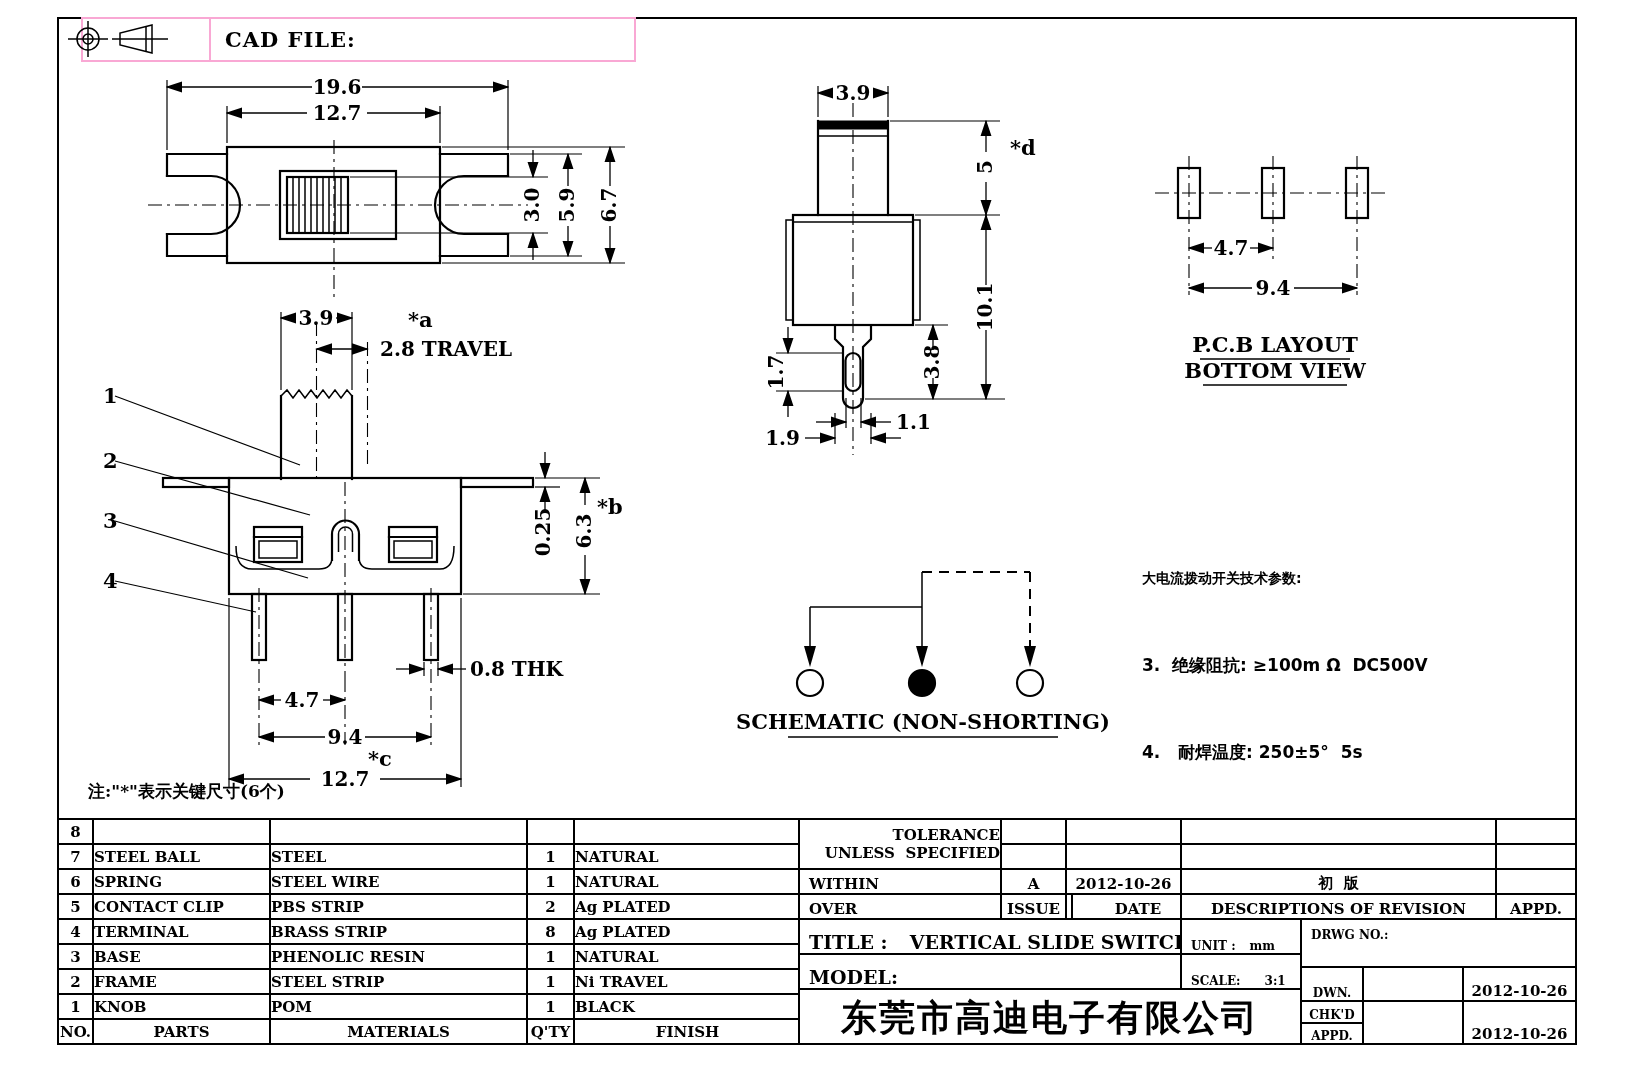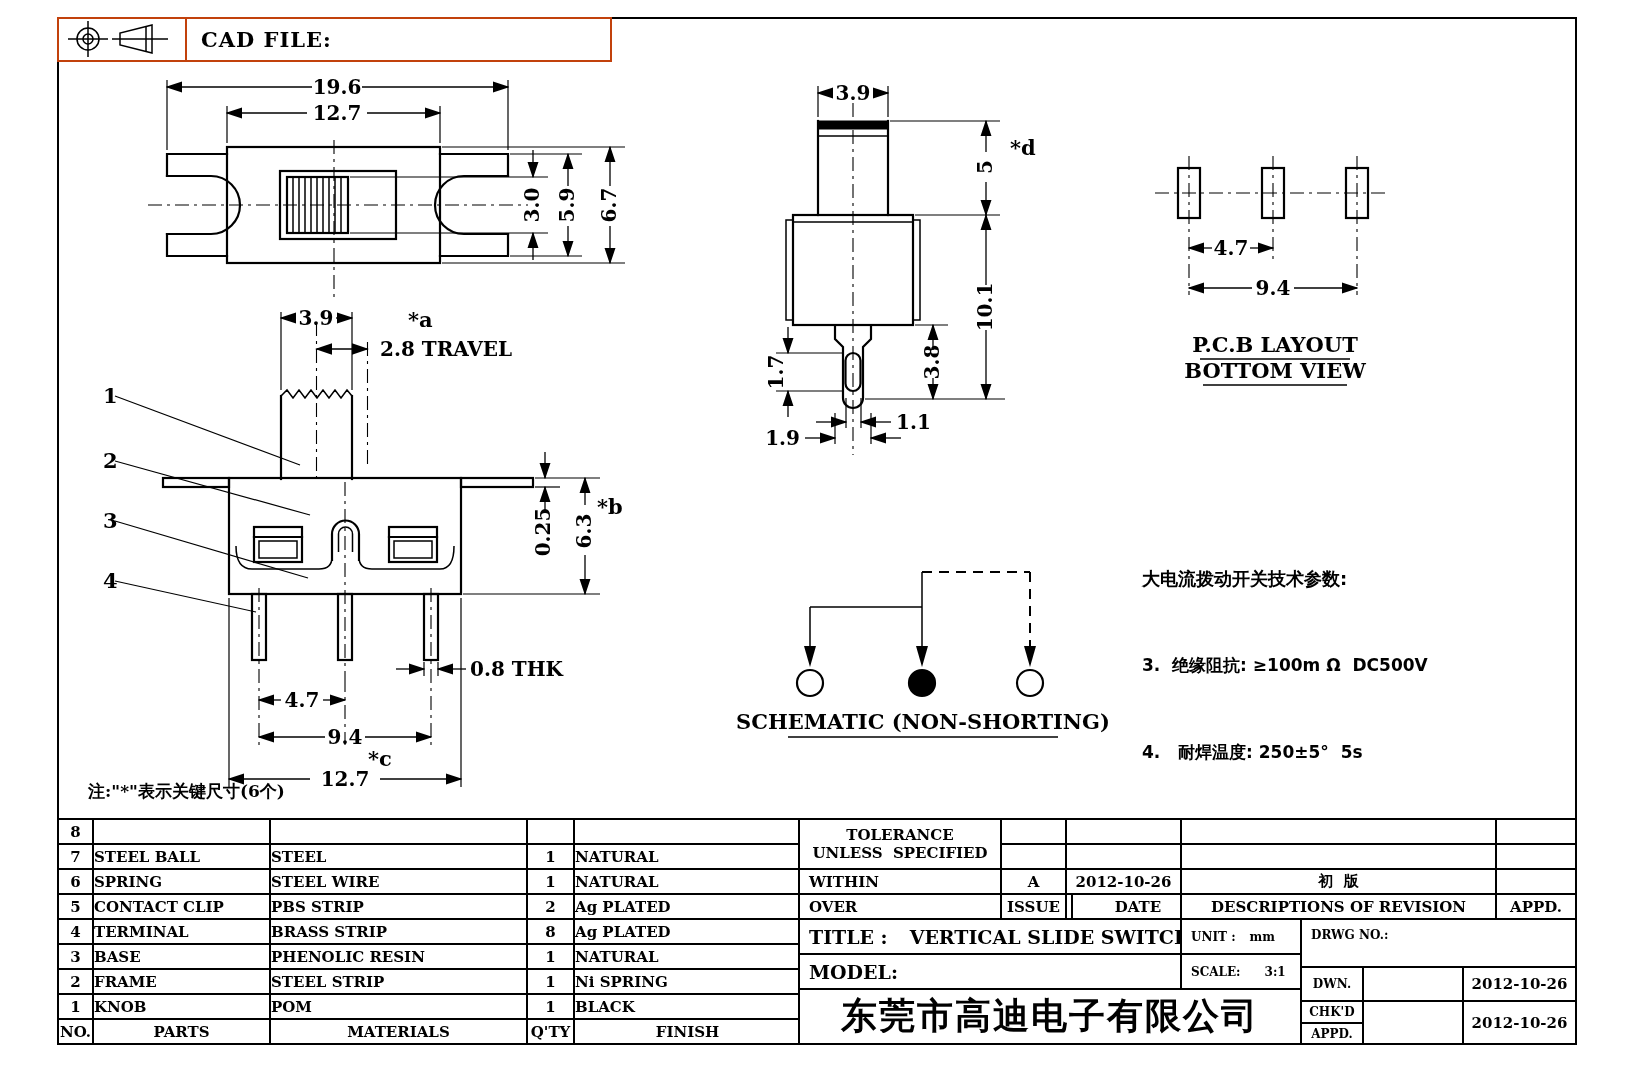--- a/index.html
+++ b/index.html
@@ -2,43 +2,43 @@
 <html><head>
 <meta charset="utf-8">
 <style>
   html,body{margin:0;padding:0;background:#fff;}
   .page{position:relative;width:1630px;height:1087px;background:#ffffff;overflow:hidden;
         font-family:"DejaVu Serif", serif;color:#000;}
   .frame{position:absolute;left:57px;top:17px;width:1520px;height:1028px;
          border:2px solid #000;box-sizing:border-box;}
   .draw{position:absolute;left:0;top:0;}
   
-  .cadcell{position:absolute;border:2px solid #c2410c;box-sizing:border-box;background:#fff;}
+  .cadcell{position:absolute;border:2px solid #f9a8d4;box-sizing:border-box;background:#fff;margin-left:24px;}
   .cadlabel{display:flex;align-items:center;padding-left:14px;
             font:bold 21px "DejaVu Serif", serif;letter-spacing:1px;}
   
   .cell{position:absolute;border:2px solid #000;box-sizing:border-box;background:#fff;
-        display:flex;align-items:center;font:bold 15px "DejaVu Serif", serif;
+        display:flex;align-items:flex-end;font:bold 15px "DejaVu Serif", serif;
         white-space:pre;overflow:hidden;}
   .cc{justify-content:center;text-align:center;}
   .cl2{padding-left:9px;}
   .big{font-size:19px;}
   .med{font-size:12px;}
   .company{font:bold 36px "DejaVu Sans", sans-serif;justify-content:center;letter-spacing:2px;}
   
   table.parts{position:absolute;left:57px;top:818px;width:743px;height:227px;
               border-collapse:collapse;table-layout:fixed;}
   table.parts td{border:2px solid #000;font:bold 15px "DejaVu Serif", serif;
                  padding:0;height:23px;white-space:pre;overflow:hidden;}
   td.tc{text-align:center;}
   td.tl{padding-left:8px;}
   
   .specs{position:absolute;left:1142px;top:506px;width:442px;
          font:bold 17px "DejaVu Sans", sans-serif;line-height:29px;white-space:pre-wrap;}
-  .specs .stitle{font-size:18px;}
+  .specs .stitle{font-size:14px;}
   .note{position:absolute;left:88px;top:780px;font:bold 17px "DejaVu Serif", serif;}
   
   .ob{stroke:#000;stroke-width:2.2;fill:none;stroke-linecap:square;}
   .ot{stroke:#000;stroke-width:1.5;fill:none;}
   .cl{stroke:#000;stroke-width:1.1;fill:none;stroke-dasharray:14 5 3 5;}
   .ext{stroke:#000;stroke-width:1.2;fill:none;}
   .dim{stroke:#000;stroke-width:1.3;fill:none;}
   .dsh{stroke:#000;stroke-width:2;fill:none;stroke-dasharray:10 7;}
   text.dt{font:bold 20px "DejaVu Serif", serif;fill:#000;}
   text.lbl{font:bold 21px "DejaVu Serif", serif;fill:#000;}
@@ -366,21 +366,21 @@
       <td class="tl">BASE</td>
       <td class="tl">PHENOLIC RESIN</td>
       <td class="tc">1</td>
       <td class="tl">NATURAL</td>
     </tr>
     <tr>
       <td class="tc">2</td>
       <td class="tl">FRAME</td>
       <td class="tl">STEEL STRIP</td>
       <td class="tc">1</td>
-      <td class="tl">Ni SPRING</td>
+      <td class="tl">Ni TRAVEL</td>
     </tr>
     <tr>
       <td class="tc">1</td>
       <td class="tl">KNOB</td>
       <td class="tl">POM</td>
       <td class="tc">1</td>
       <td class="tl">BLACK</td>
     </tr>
     <tr>
       <td class="tc">NO.</td>

